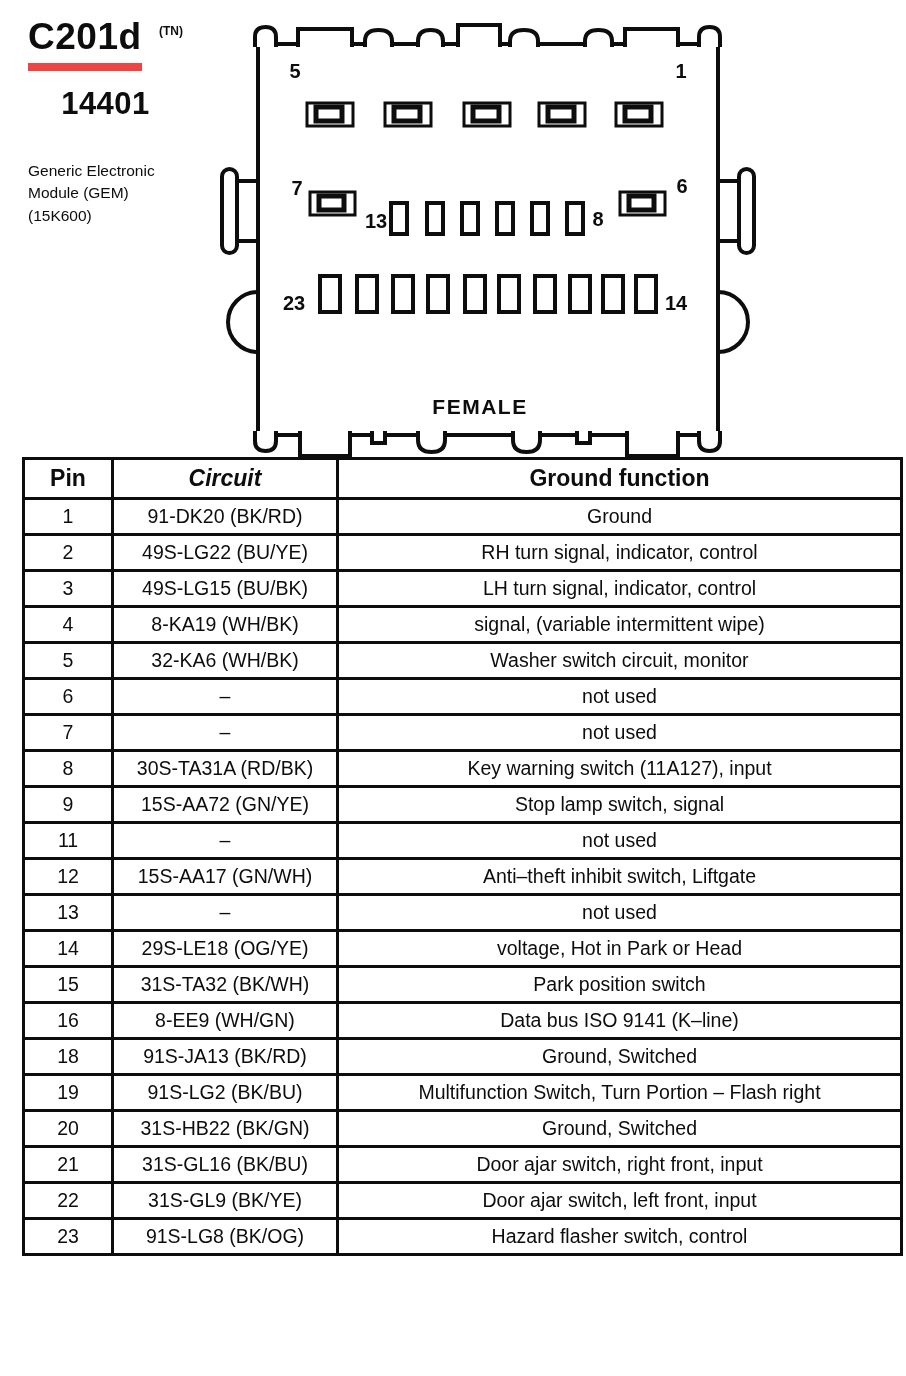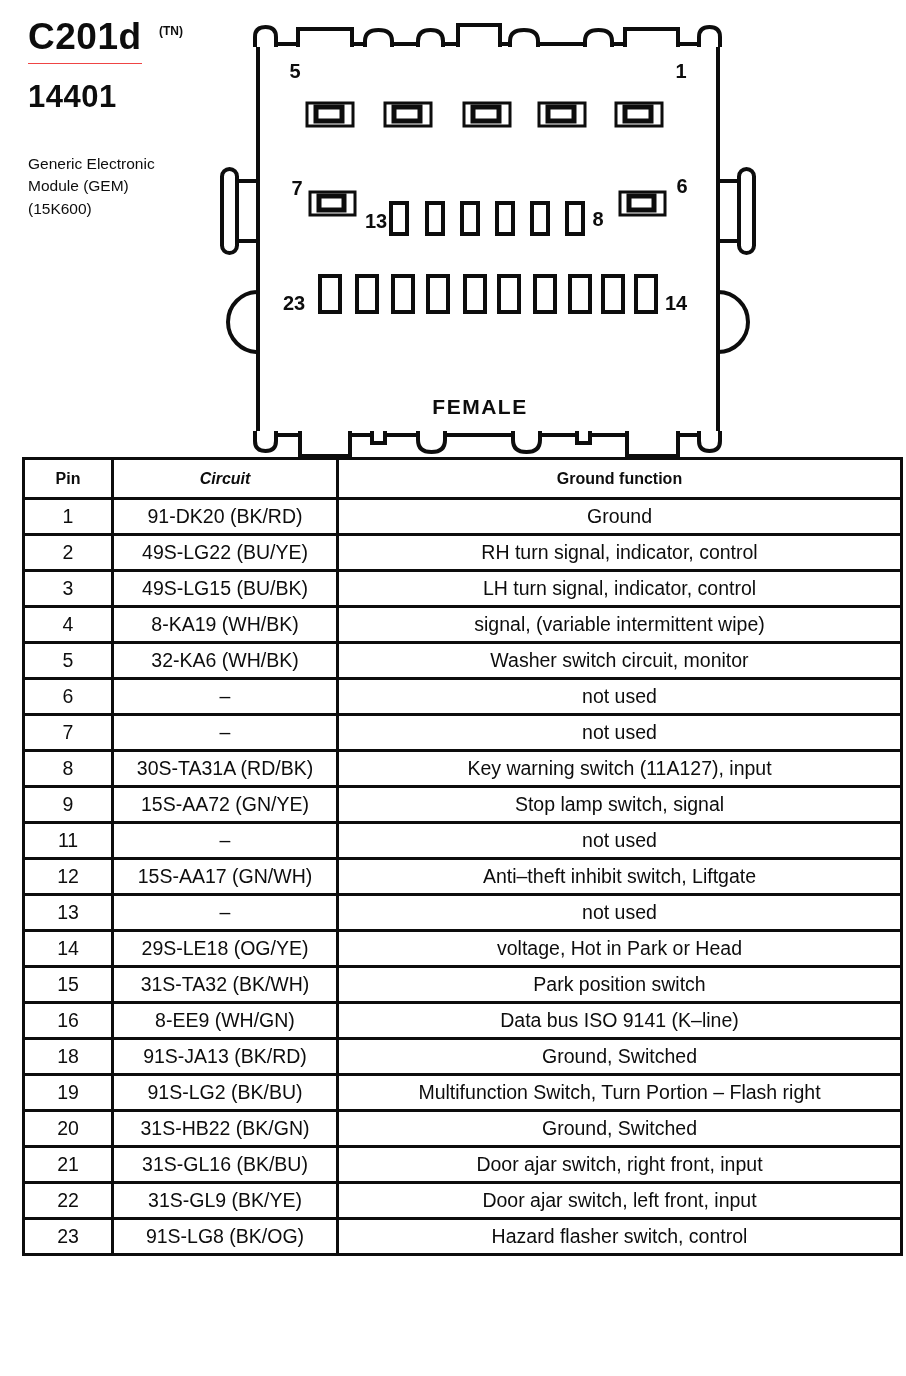--- a/index.html
+++ b/index.html
@@ -11,24 +11,24 @@
     position:relative;
     overflow:hidden;
   }
   .page{position:absolute;inset:0;}
 
   
   .header{position:absolute;left:28px;top:16px;}
   .cid{
     display:inline-block;
     font-size:37px;font-weight:bold;letter-spacing:.5px;
-    border-bottom:1px solid #ef4444;padding-bottom:5px;
+    border-bottom:8px solid #ef4444;padding-bottom:5px;
   }
   .variant{font-size:12px;font-weight:bold;margin-left:13px;vertical-align:14px;}
-  .pn{margin-top:15px;font-size:31px;font-weight:bold;letter-spacing:.5px;}
+  .pn{margin-top:15px;font-size:31px;font-weight:bold;letter-spacing:.5px;text-align:center;}
   .desc{margin-top:38px;font-size:15.5px;line-height:1.45;white-space:pre-line;}
 
   
   svg.connector{position:absolute;left:0;top:0;}
   .oline{fill:none;stroke:#0d0d0d;stroke-width:4;}
   .bump{fill:#ffffff;stroke:#0d0d0d;stroke-width:4;}
   .side{fill:none;stroke:#0d0d0d;stroke-width:4;}
   .t-outer{fill:#ffffff;stroke:#0d0d0d;stroke-width:3;}
   .t-inner{fill:#ffffff;stroke:#0d0d0d;stroke-width:5;}
   .slot{fill:#ffffff;stroke:#0d0d0d;stroke-width:4;}
@@ -37,21 +37,21 @@
 
   
   table.pin-table{
     position:absolute;left:22px;top:457px;width:881px;
     border-collapse:collapse;table-layout:fixed;
   }
   table.pin-table th, table.pin-table td{
     border:3px solid #0d0d0d;
     overflow:hidden;white-space:nowrap;
   }
-  table.pin-table th{height:37px;font-size:16px;font-weight:bold;text-align:center;padding:0;}
+  table.pin-table th{height:37px;font-size:23px;font-weight:bold;text-align:center;padding:0;}
   table.pin-table td{height:33px;font-size:19.5px;padding:0;}
   .c-pin{width:86px;}
   .c-circuit{width:222px;font-style:italic;}
   td.ctr{text-align:center;}
   td.fn{text-align:center;padding-left:9px;}
 </style>
 </head>
 <body>
 
 <div class="page">

